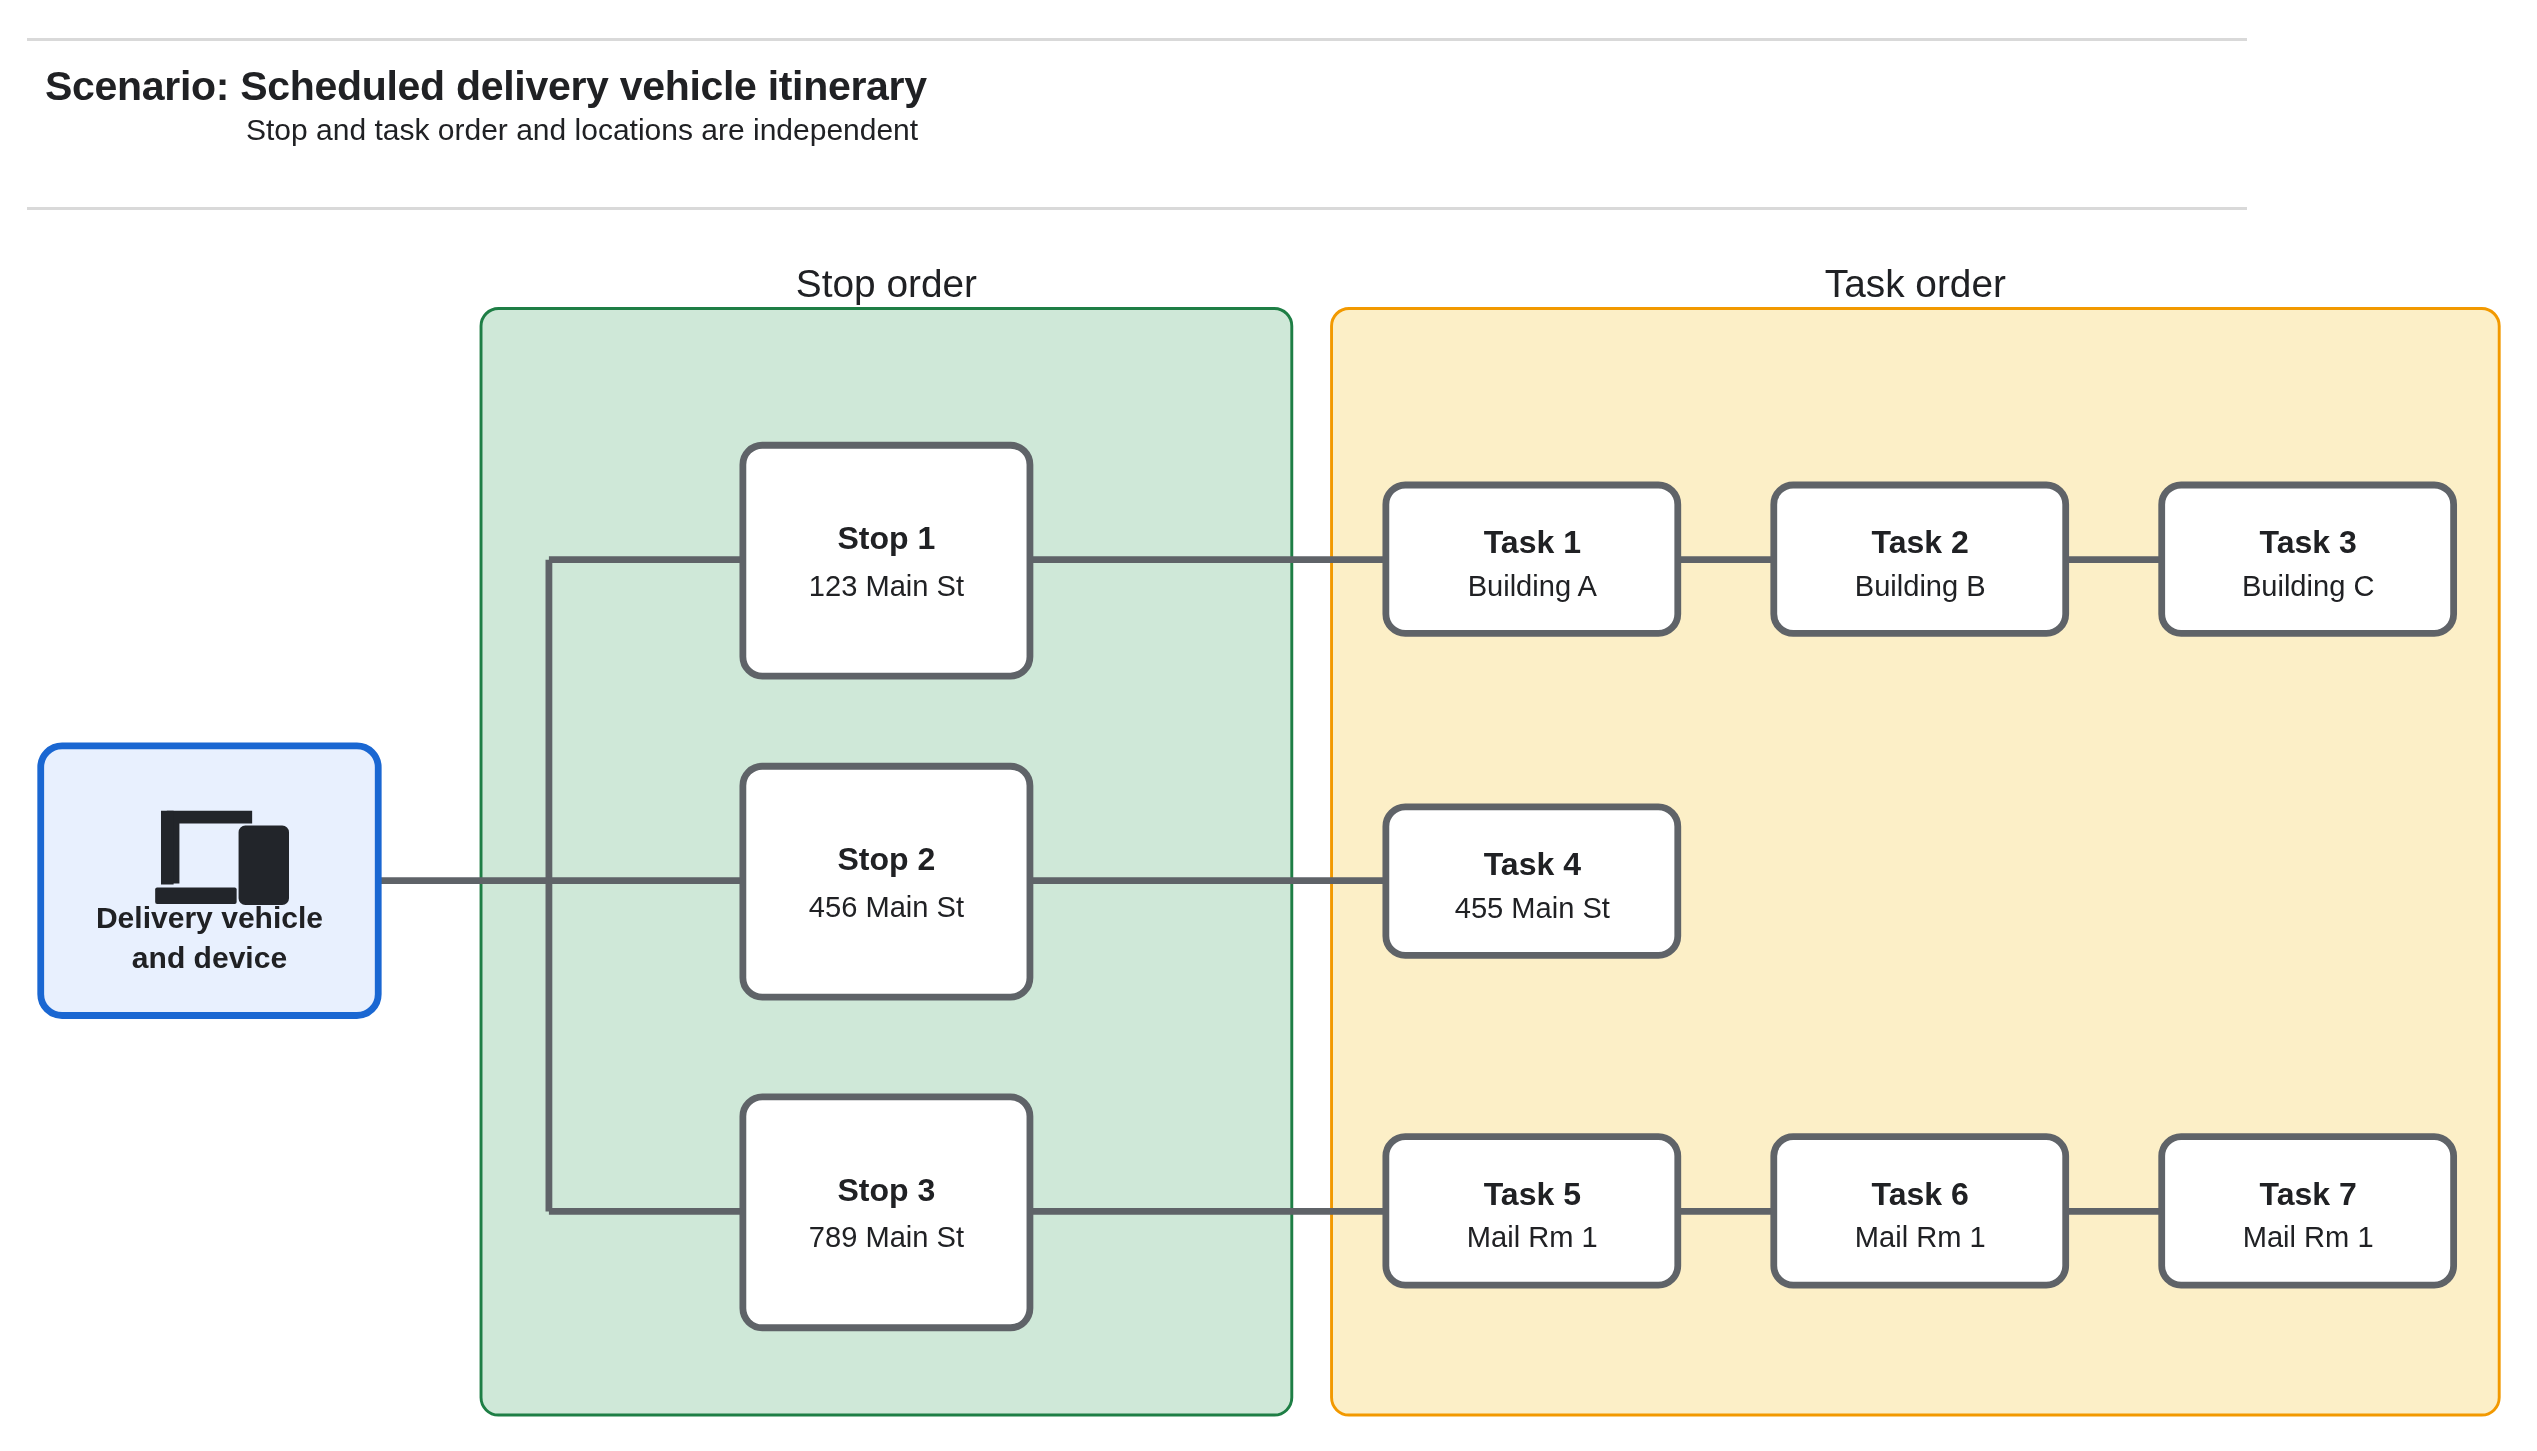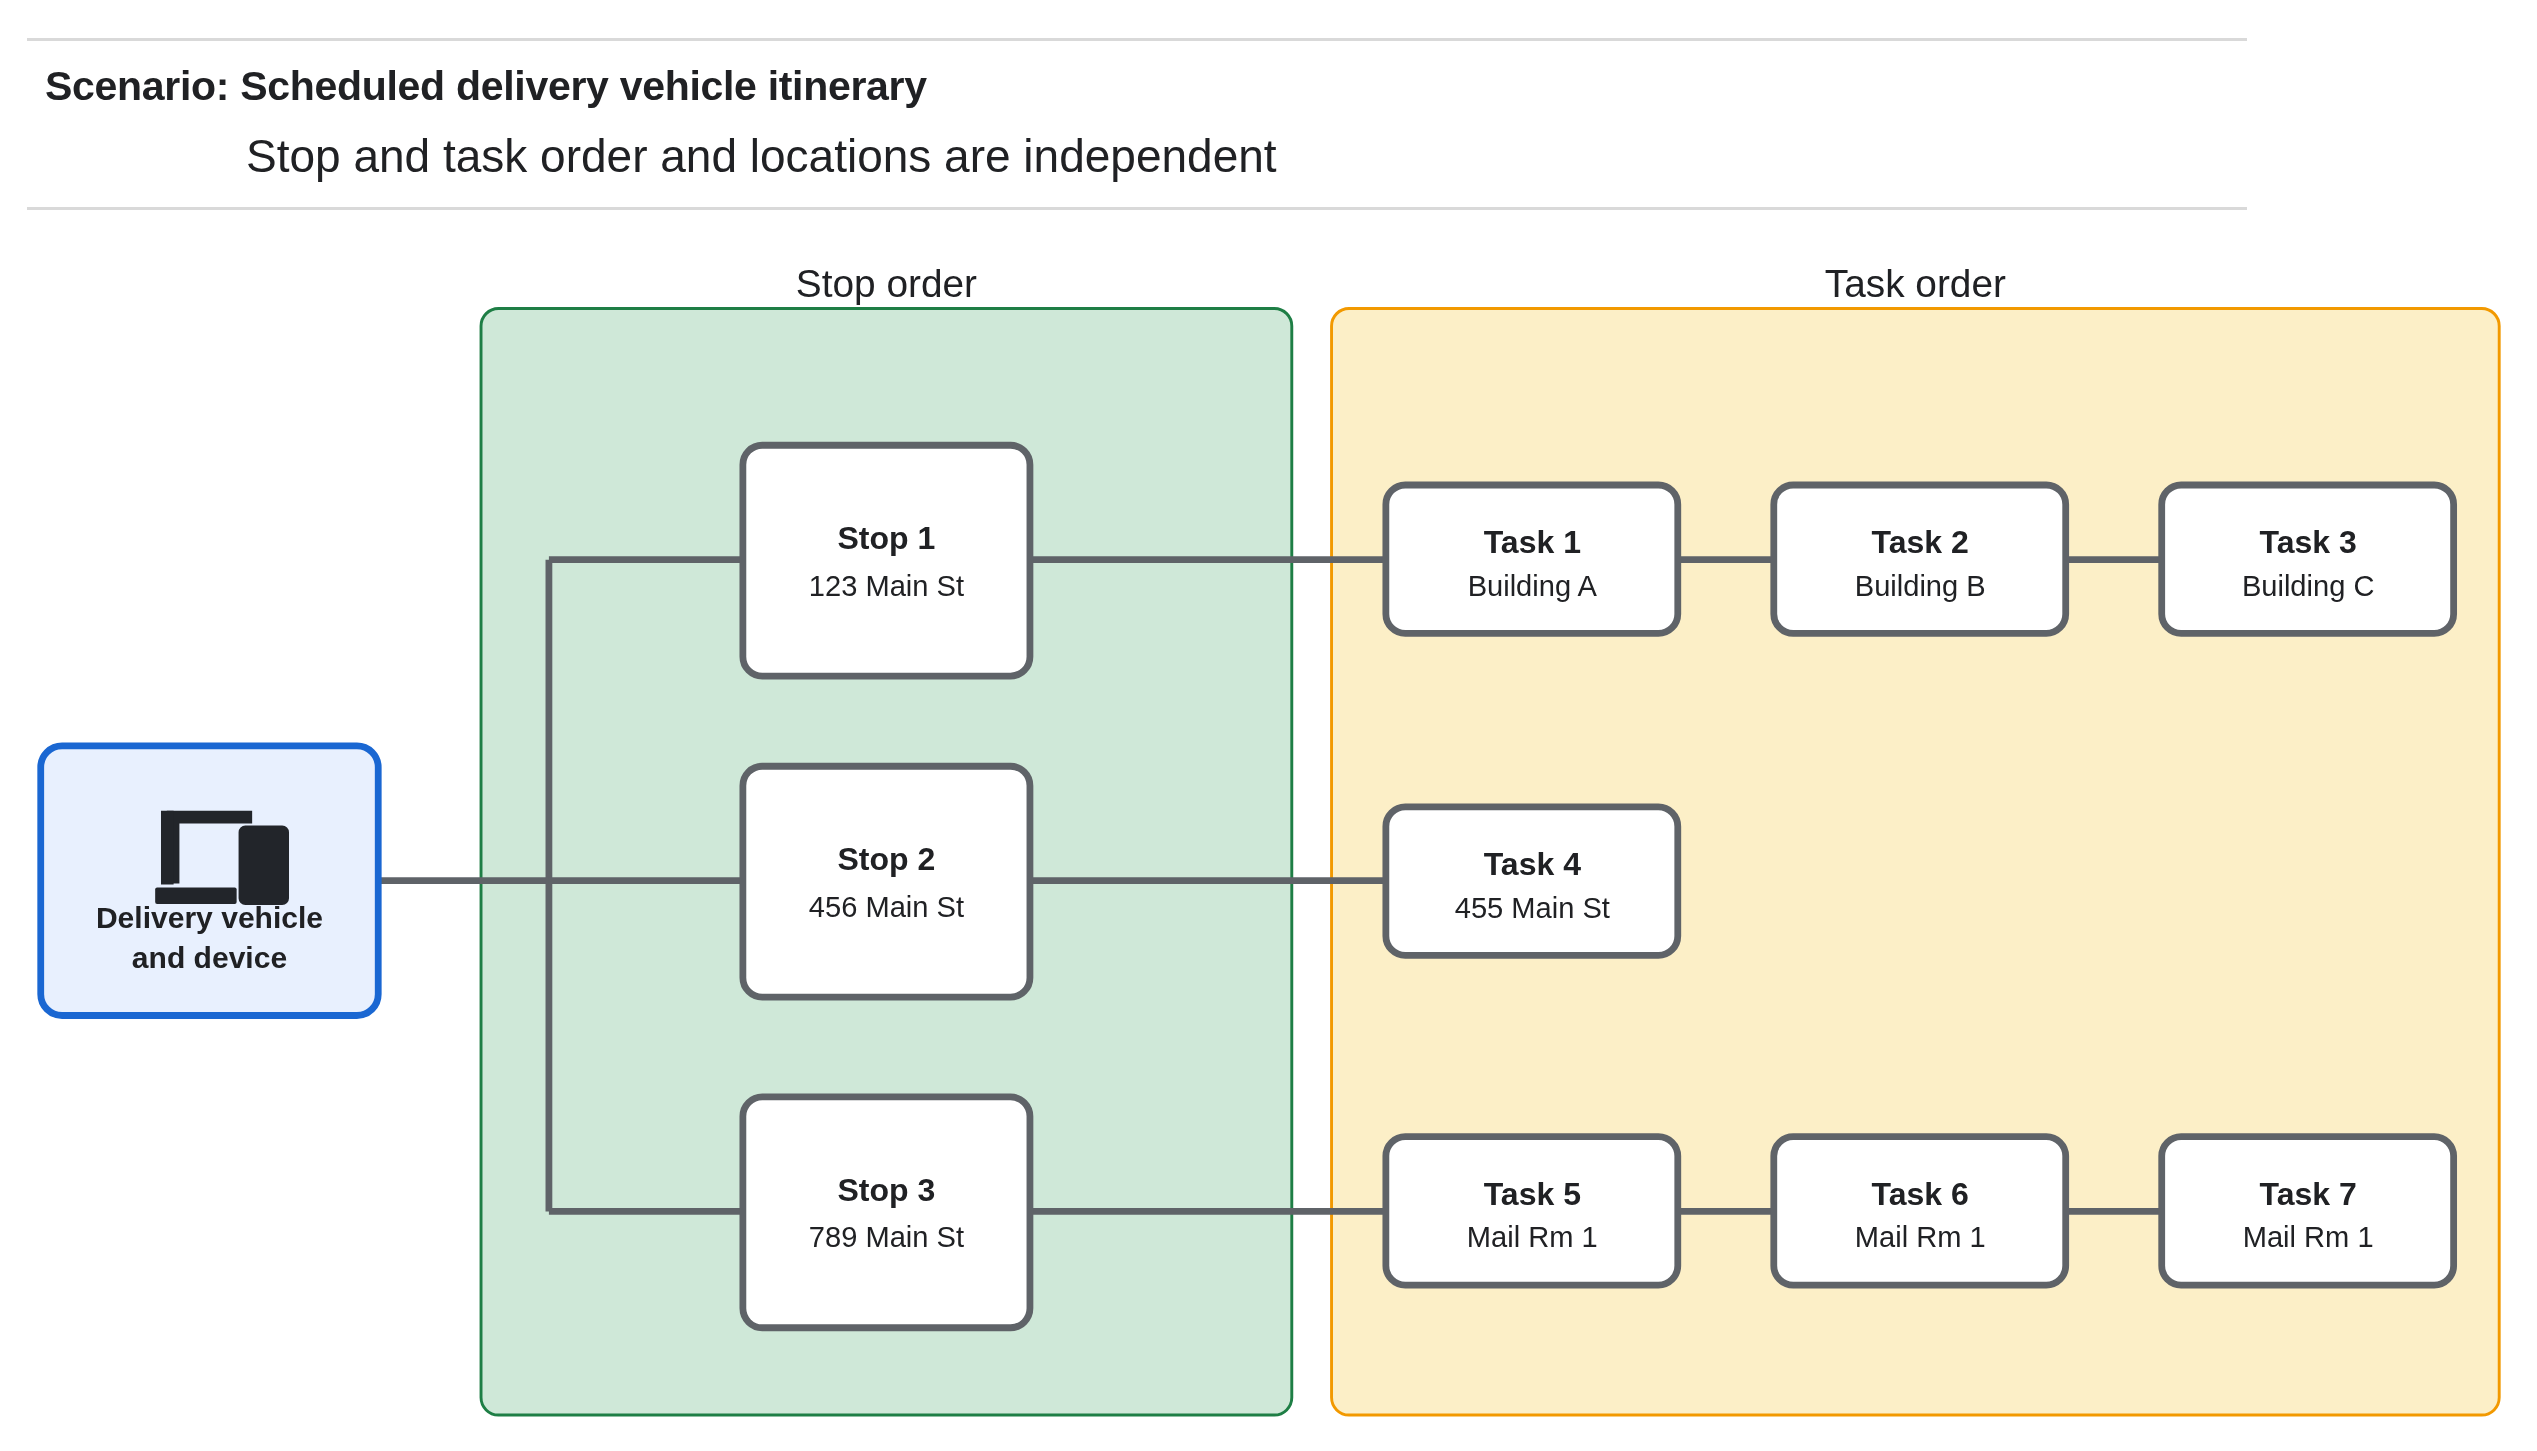--- a/index.html
+++ b/index.html
@@ -2,21 +2,21 @@
 <html><head>
 <meta charset="utf-8">
 <style>
   html,body{margin:0;padding:0;background:#ffffff;}
   body{width:2538px;height:1452px;font-family:"Liberation Sans",sans-serif;color:#202124;overflow:hidden;}
   #stage{position:relative;width:2502px;height:1452px;}
   .rule{position:absolute;left:27px;width:2220px;height:2.9px;background:#d9d9d9;}
   #rule-top{top:38px;}
   #rule-bot{top:207px;}
   #page-title{position:absolute;left:45px;top:63px;font-size:41px;font-weight:700;letter-spacing:-0.3px;white-space:nowrap;}
-  #page-subtitle{position:absolute;left:246px;top:129px;font-size:46px;font-weight:400;white-space:nowrap;}
+  #page-subtitle{position:absolute;left:246px;top:113px;font-size:30px;font-weight:400;white-space:nowrap;}
   svg{position:absolute;left:0;top:0;}
   .panel-title{font-size:40px;font-weight:400;fill:#202124;text-anchor:middle;}
   .node-title{font-size:33px;font-weight:700;fill:#202124;text-anchor:middle;}
   .node-sub{font-size:30px;font-weight:400;fill:#202124;text-anchor:middle;}
   .dev-label{font-size:31px;font-weight:700;fill:#202124;text-anchor:middle;}
 </style>
 </head>
 <body>
 
 <div id="stage">

